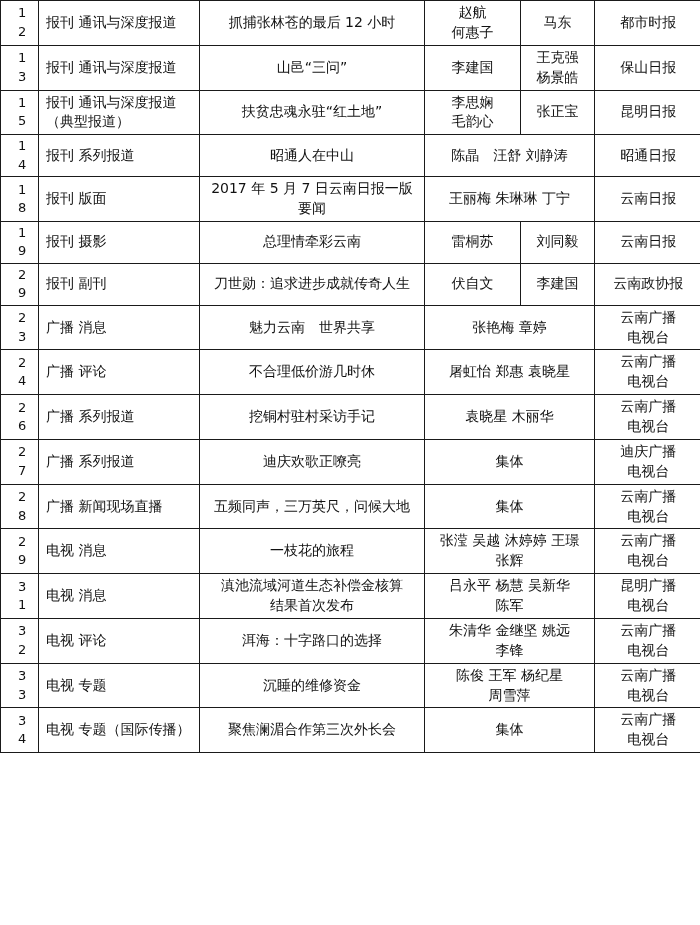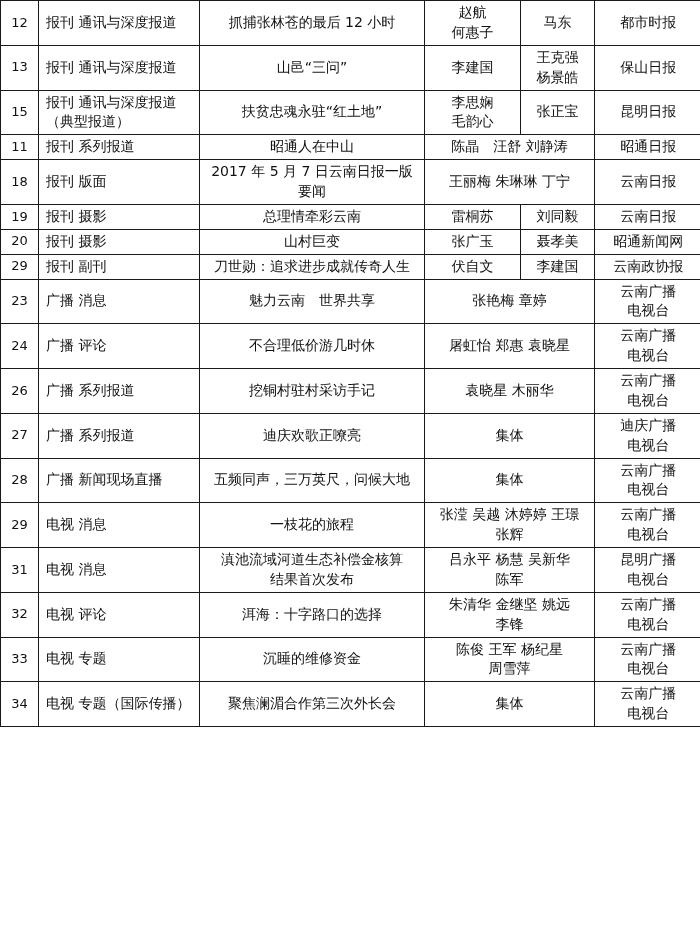--- a/index.html
+++ b/index.html
@@ -27,21 +27,21 @@
     padding: 2px 4px;
     text-align: center;
     vertical-align: middle;
     white-space: pre-wrap;
     line-height: 1.42;
     word-break: break-all;
     overflow: hidden;
   }
   table.awards td.cell-no {
     font-size: 13px;
-    padding: 2px 1px;
+    padding: 2px 17px;
   }
   table.awards td.cell-cat {
     text-align: left;
     padding-left: 7px;
   }
   table.awards td.cell-org:last-child {
     border-right: none;
   }
   table.awards tr:first-child td {
     border-top-width: 1px;
@@ -83,49 +83,41 @@
           <td class="cell-no">15</td>
           <td class="cell-cat">报刊 通讯与深度报道
 （典型报道）</td>
           <td class="cell-title">扶贫忠魂永驻“红土地”</td>
           <td class="cell-authors">李思娴
 毛韵心</td>
           <td class="cell-editors">张正宝</td>
           <td class="cell-org">昆明日报</td>
         </tr>
         <tr>
-          <td class="cell-no">11</td>
+          <td class="cell-no">14</td>
           <td class="cell-cat">报刊 系列报道</td>
           <td class="cell-title">昭通人在中山</td>
           <td class="cell-authors" colspan="2">陈晶　汪舒 刘静涛</td>
           <td class="cell-org">昭通日报</td>
         </tr>
         <tr>
           <td class="cell-no">18</td>
           <td class="cell-cat">报刊 版面</td>
           <td class="cell-title">2017 年 5 月 7 日云南日报一版
 要闻</td>
           <td class="cell-authors" colspan="2">王丽梅 朱琳琳 丁宁</td>
           <td class="cell-org">云南日报</td>
         </tr>
         <tr>
           <td class="cell-no">19</td>
           <td class="cell-cat">报刊 摄影</td>
           <td class="cell-title">总理情牵彩云南</td>
           <td class="cell-authors">雷桐苏</td>
           <td class="cell-editors">刘同毅</td>
           <td class="cell-org">云南日报</td>
-        </tr>
-        <tr>
-          <td class="cell-no">20</td>
-          <td class="cell-cat">报刊 摄影</td>
-          <td class="cell-title">山村巨变</td>
-          <td class="cell-authors">张广玉</td>
-          <td class="cell-editors">聂孝美</td>
-          <td class="cell-org">昭通新闻网</td>
         </tr>
         <tr>
           <td class="cell-no">29</td>
           <td class="cell-cat">报刊 副刊</td>
           <td class="cell-title">刀世勋：追求进步成就传奇人生</td>
           <td class="cell-authors">伏自文</td>
           <td class="cell-editors">李建国</td>
           <td class="cell-org">云南政协报</td>
         </tr>
         <tr>

